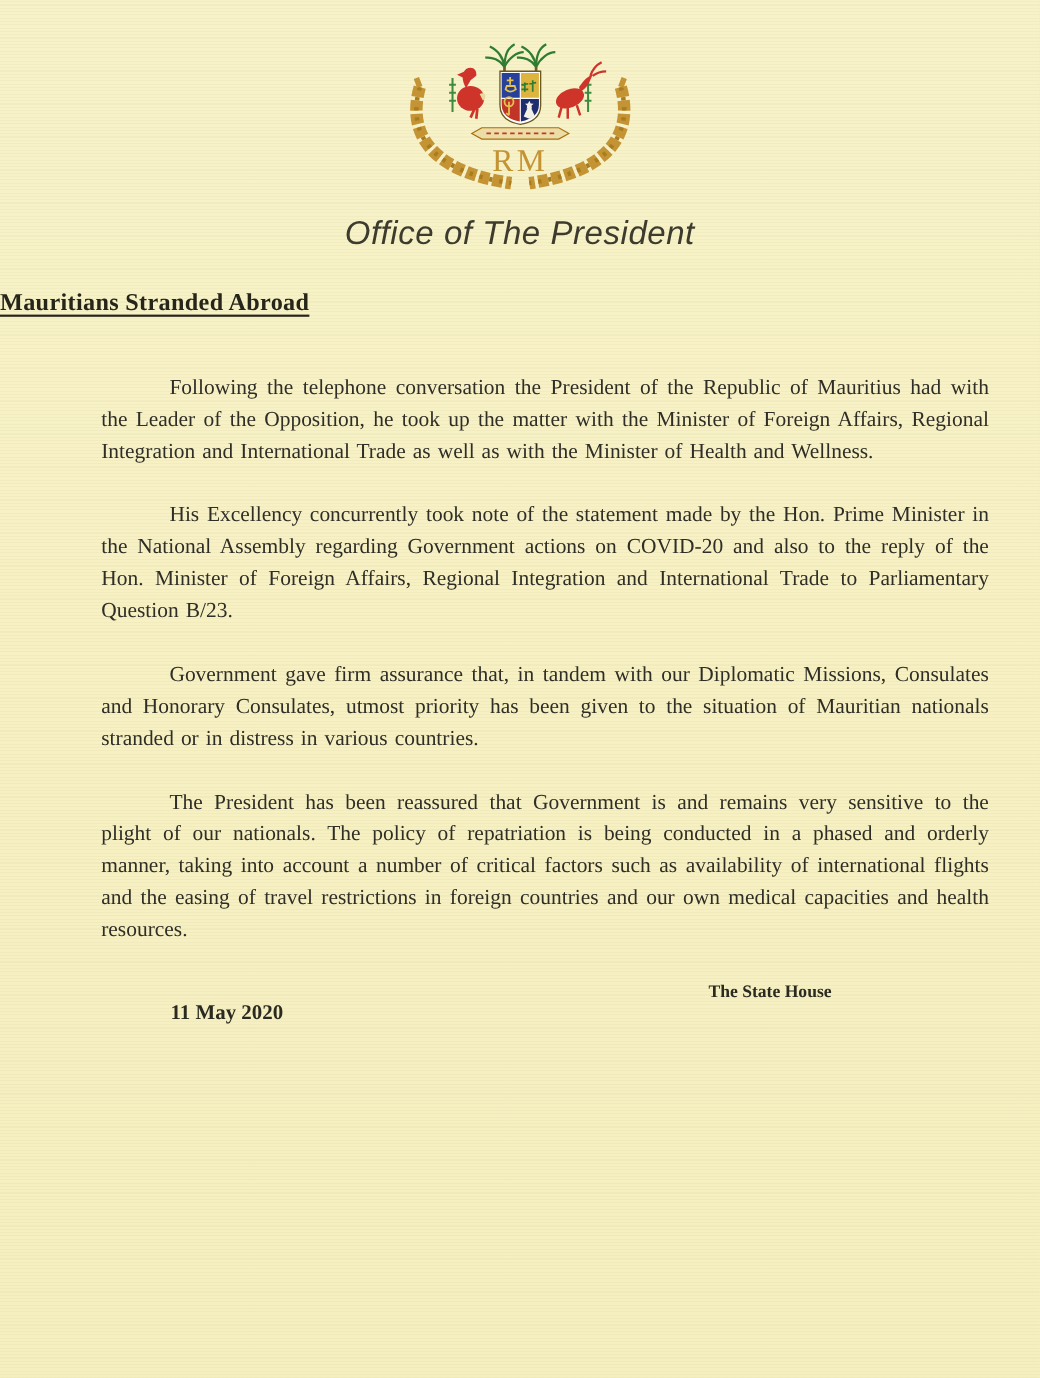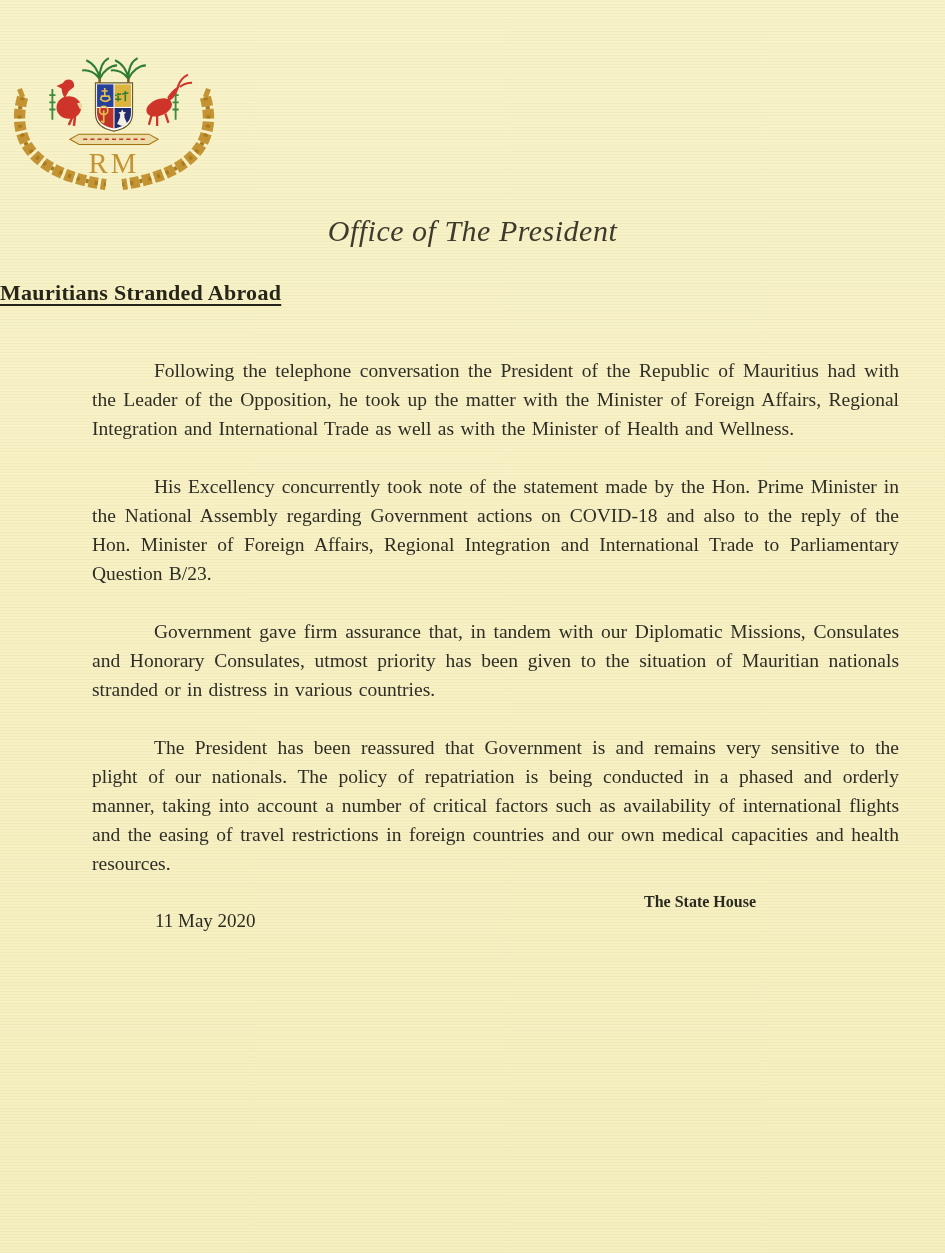--- a/index.html
+++ b/index.html
@@ -12,27 +12,27 @@
     width:945px; height:1253px;
     margin:0 auto;
     background:#f7f1c6;
     background-image:
       repeating-linear-gradient(0deg, rgba(120,110,60,0.045) 0px, rgba(120,110,60,0.045) 1px, transparent 1px, transparent 3px),
       linear-gradient(180deg, #f8f2c9 0%, #f6f0c2 55%, #f5efc0 100%);
     color:#2e2d26;
     overflow:hidden;
   }
   .emblem-wrap {
-    padding-top:52px;
-    display:flex; 
+    padding-top:34px;
+    display:flex; justify-content:center;
   }
   .office-title {
     margin-top:10px;
     text-align:center;
-    font-family:Liberation Serif, serif;
+    font-family:Liberation Sans, sans-serif;
     font-style:italic;
     font-size:30px;
     color:#3c3b2e;
     letter-spacing:0.5px;
   }
   .state-house {
     margin-top:9px;
     text-align:center;
     font-family:"Liberation Sans", sans-serif;
     font-size:17px;
@@ -59,21 +59,21 @@
     text-indent:62px;
     font-size:19.5px;
     line-height:29px;
     word-spacing:1.5px;
     color:#2e2d26;
   }
   .date {
     position:absolute;
     top:910px; left:155px;
     font-size:19px;
-    font-weight:normal;
+    font-weight:bold;
     color:#2b2a20;
   }
   .signature {
     position:absolute;
     top:888px; left:612px;
     width:176px;
     text-align:center;
     font-size:16px;
     font-weight:bold;
     line-height:28px;
@@ -149,21 +149,21 @@
     </svg>
   </div>
 
   <div class="office-title">Office of The President</div>
 
 
   <div class="doc-title">Mauritians Stranded Abroad</div>
 
   <div class="content">
     <p>Following the telephone conversation the President of the Republic of Mauritius had with the Leader of the Opposition, he took up the matter with the Minister of Foreign Affairs, Regional Integration and International Trade as well as with the Minister of Health and Wellness.</p>
-    <p>His Excellency concurrently took note of the statement made by the Hon. Prime Minister in the National Assembly regarding Government actions on COVID-18 and also to the reply of the Hon. Minister of Foreign Affairs, Regional Integration and International Trade to Parliamentary Question B/23.</p>
+    <p>His Excellency concurrently took note of the statement made by the Hon. Prime Minister in the National Assembly regarding Government actions on COVID-20 and also to the reply of the Hon. Minister of Foreign Affairs, Regional Integration and International Trade to Parliamentary Question B/23.</p>
     <p>Government gave firm assurance that, in tandem with our Diplomatic Missions, Consulates and Honorary Consulates, utmost priority has been given to the situation of Mauritian nationals stranded or in distress in various countries.</p>
     <p>The President has been reassured that Government is and remains very sensitive to the plight of our nationals.  The policy of repatriation is being conducted in a phased and orderly manner, taking into account a number of critical factors such as availability of international flights and the easing of travel restrictions in foreign countries and our own medical capacities and health resources.</p>
   </div>
 
   <div class="date">11 May 2020</div>
 
   <div class="signature">
     <div>The State House</div>
   </div>
 

